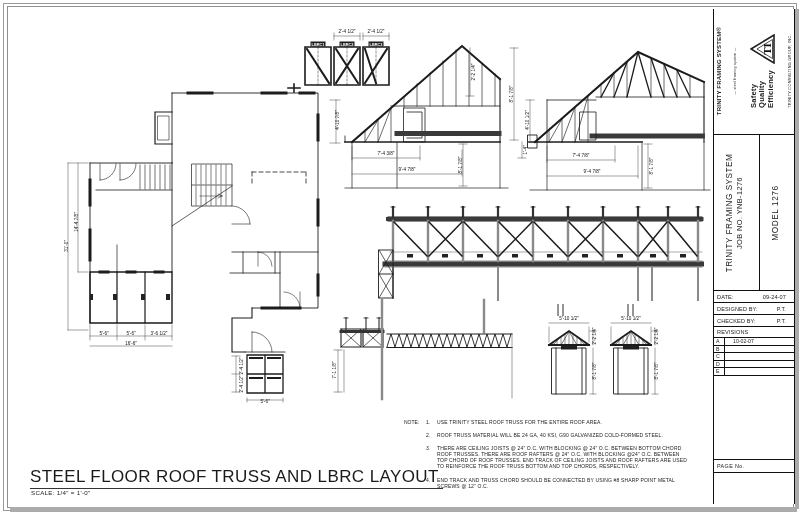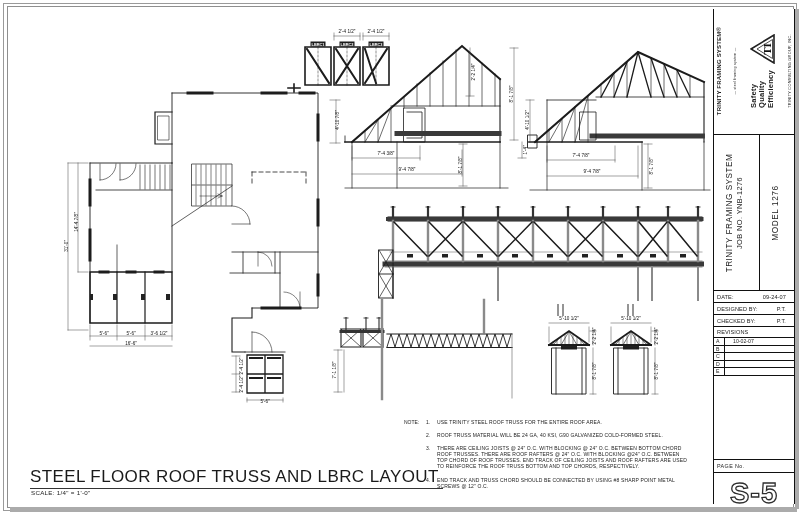--- a/index.html
+++ b/index.html
@@ -372,17 +372,14 @@
     </div>
     <div class="rev-row" style="top:359.4px">
       <span class="rev-letter">E</span>
       <span class="rev-date"></span>
     </div>
 
     <div class="tb-cell row-blank"></div>
     <div class="tb-cell row-pageno">
       <span>PAGE  No.</span>
     </div>
-    <div class="tb-cell row-pagenum">
-      <span class="pagenum">S-5</span>
-    </div>
   </div>
 </div>
 
 </body></html>

